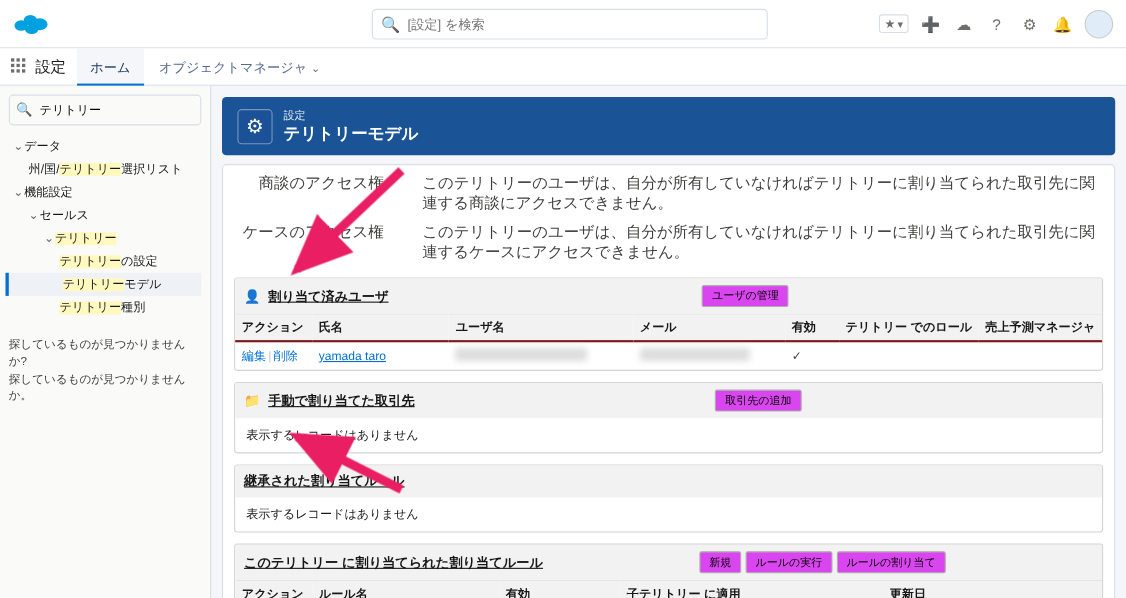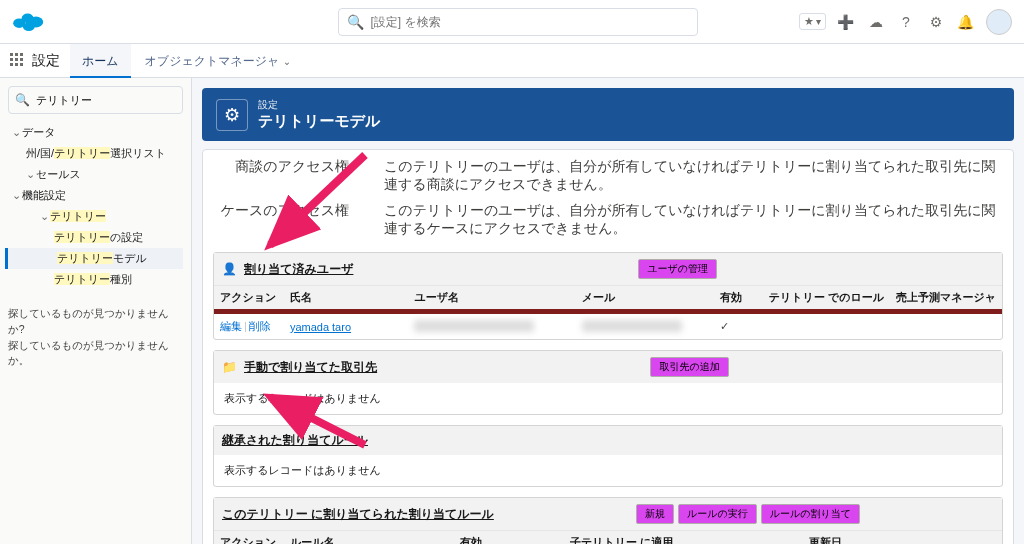--- a/index.html
+++ b/index.html
@@ -42,21 +42,21 @@
 .accrow { display: flex; font-size: 14px; padding: 4px 6px; gap: 8px; }
 .accrow .alabel { width: 130px; text-align: right; color: #3e3e3c; }
 .accrow .aval { flex: 1; color: #3e3e3c; margin-left: 27px; }
 .panel { border: 1px solid #d4d4d4; border-radius: 3px; margin-top: 10px; }
 .panel-h { background: #f3f2f2; padding: 6px 8px; display: flex; align-items: center; gap: 8px; }
 .panel-h .ptitle { font-size: 12px; font-weight: 700; white-space: nowrap; text-decoration: underline; }
 .panel-h .pbuttons { flex: 1; display: flex; justify-content: center; gap: 4px; }
 .btn { font-size: 10px; padding: 2px 8px; border: 1px solid #b0adab; background: #d946ef; border-radius: 2px; cursor: pointer; white-space: nowrap; }
 .table { width: 100%; border-collapse: collapse; font-size: 11px; }
 .table th { text-align: left; font-weight: 600; padding: 4px 6px; border-top: 1px solid #e5e5e5; background: #f3f2f2; white-space: nowrap; }
-.table td { padding: 5px 6px; border-top: 5px solid #7f1d1d; vertical-align: middle; margin-top: 47px; }
+.table td { padding: 5px 6px; border-top: 2px solid #7f1d1d; vertical-align: middle; margin-top: 47px; }
 .act a { color: #0070d2; }
 .sep { color: #c5c5c5; padding: 0 2px; }
 .empty { padding: 8px 10px; font-size: 11px; }
 .blur { filter: blur(3px); background: #ddd; color: #ddd; border-radius: 2px; display: inline-block; height: 12px; }
 .ulink { text-decoration: underline; }
 .check { color: #444; }
 .arrow { position: absolute; pointer-events: none; }
 .arrow svg { display: block; }
 .ico16 { font-size: 14px; }
 .pi { width: 14px; height: 14px; display: inline-block; vertical-align: middle; }
@@ -111,22 +111,22 @@
 <div class="body">
 
   <div class="sidebar">
     <div class="side-search">
       <span>🔍</span>
       <input value="テリトリー" style="">
     </div>
     <div class="tree">
       <div class="tnode"><span class="caret">⌄</span><span>データ</span></div>
       <div class="tnode indent1"><span>州/国/</span><span class="hl">テリトリー</span><span>選択リスト</span></div>
+      <div class="tnode"><span class="caret">⌄</span><span>機能設定</span></div>
       <div class="tnode indent1"><span class="caret">⌄</span><span>セールス</span></div>
-      <div class="tnode"><span class="caret">⌄</span><span>機能設定</span></div>
       <div class="tnode indent2"><span class="caret">⌄</span><span class="hl">テリトリー</span></div>
       <div class="tnode indent3"><span class="hl">テリトリー</span><span>の設定</span></div>
       <div class="tnode indent3 activeItem"><span class="hl">テリトリー</span><span>モデル</span></div>
       <div class="tnode indent3"><span class="hl">テリトリー</span><span>種別</span></div>
     </div>
     <div class="help">
       <div>探しているものが見つかりませんか?</div>
       <div>探しているものが見つかりませんか。</div>
     </div>
   </div>

